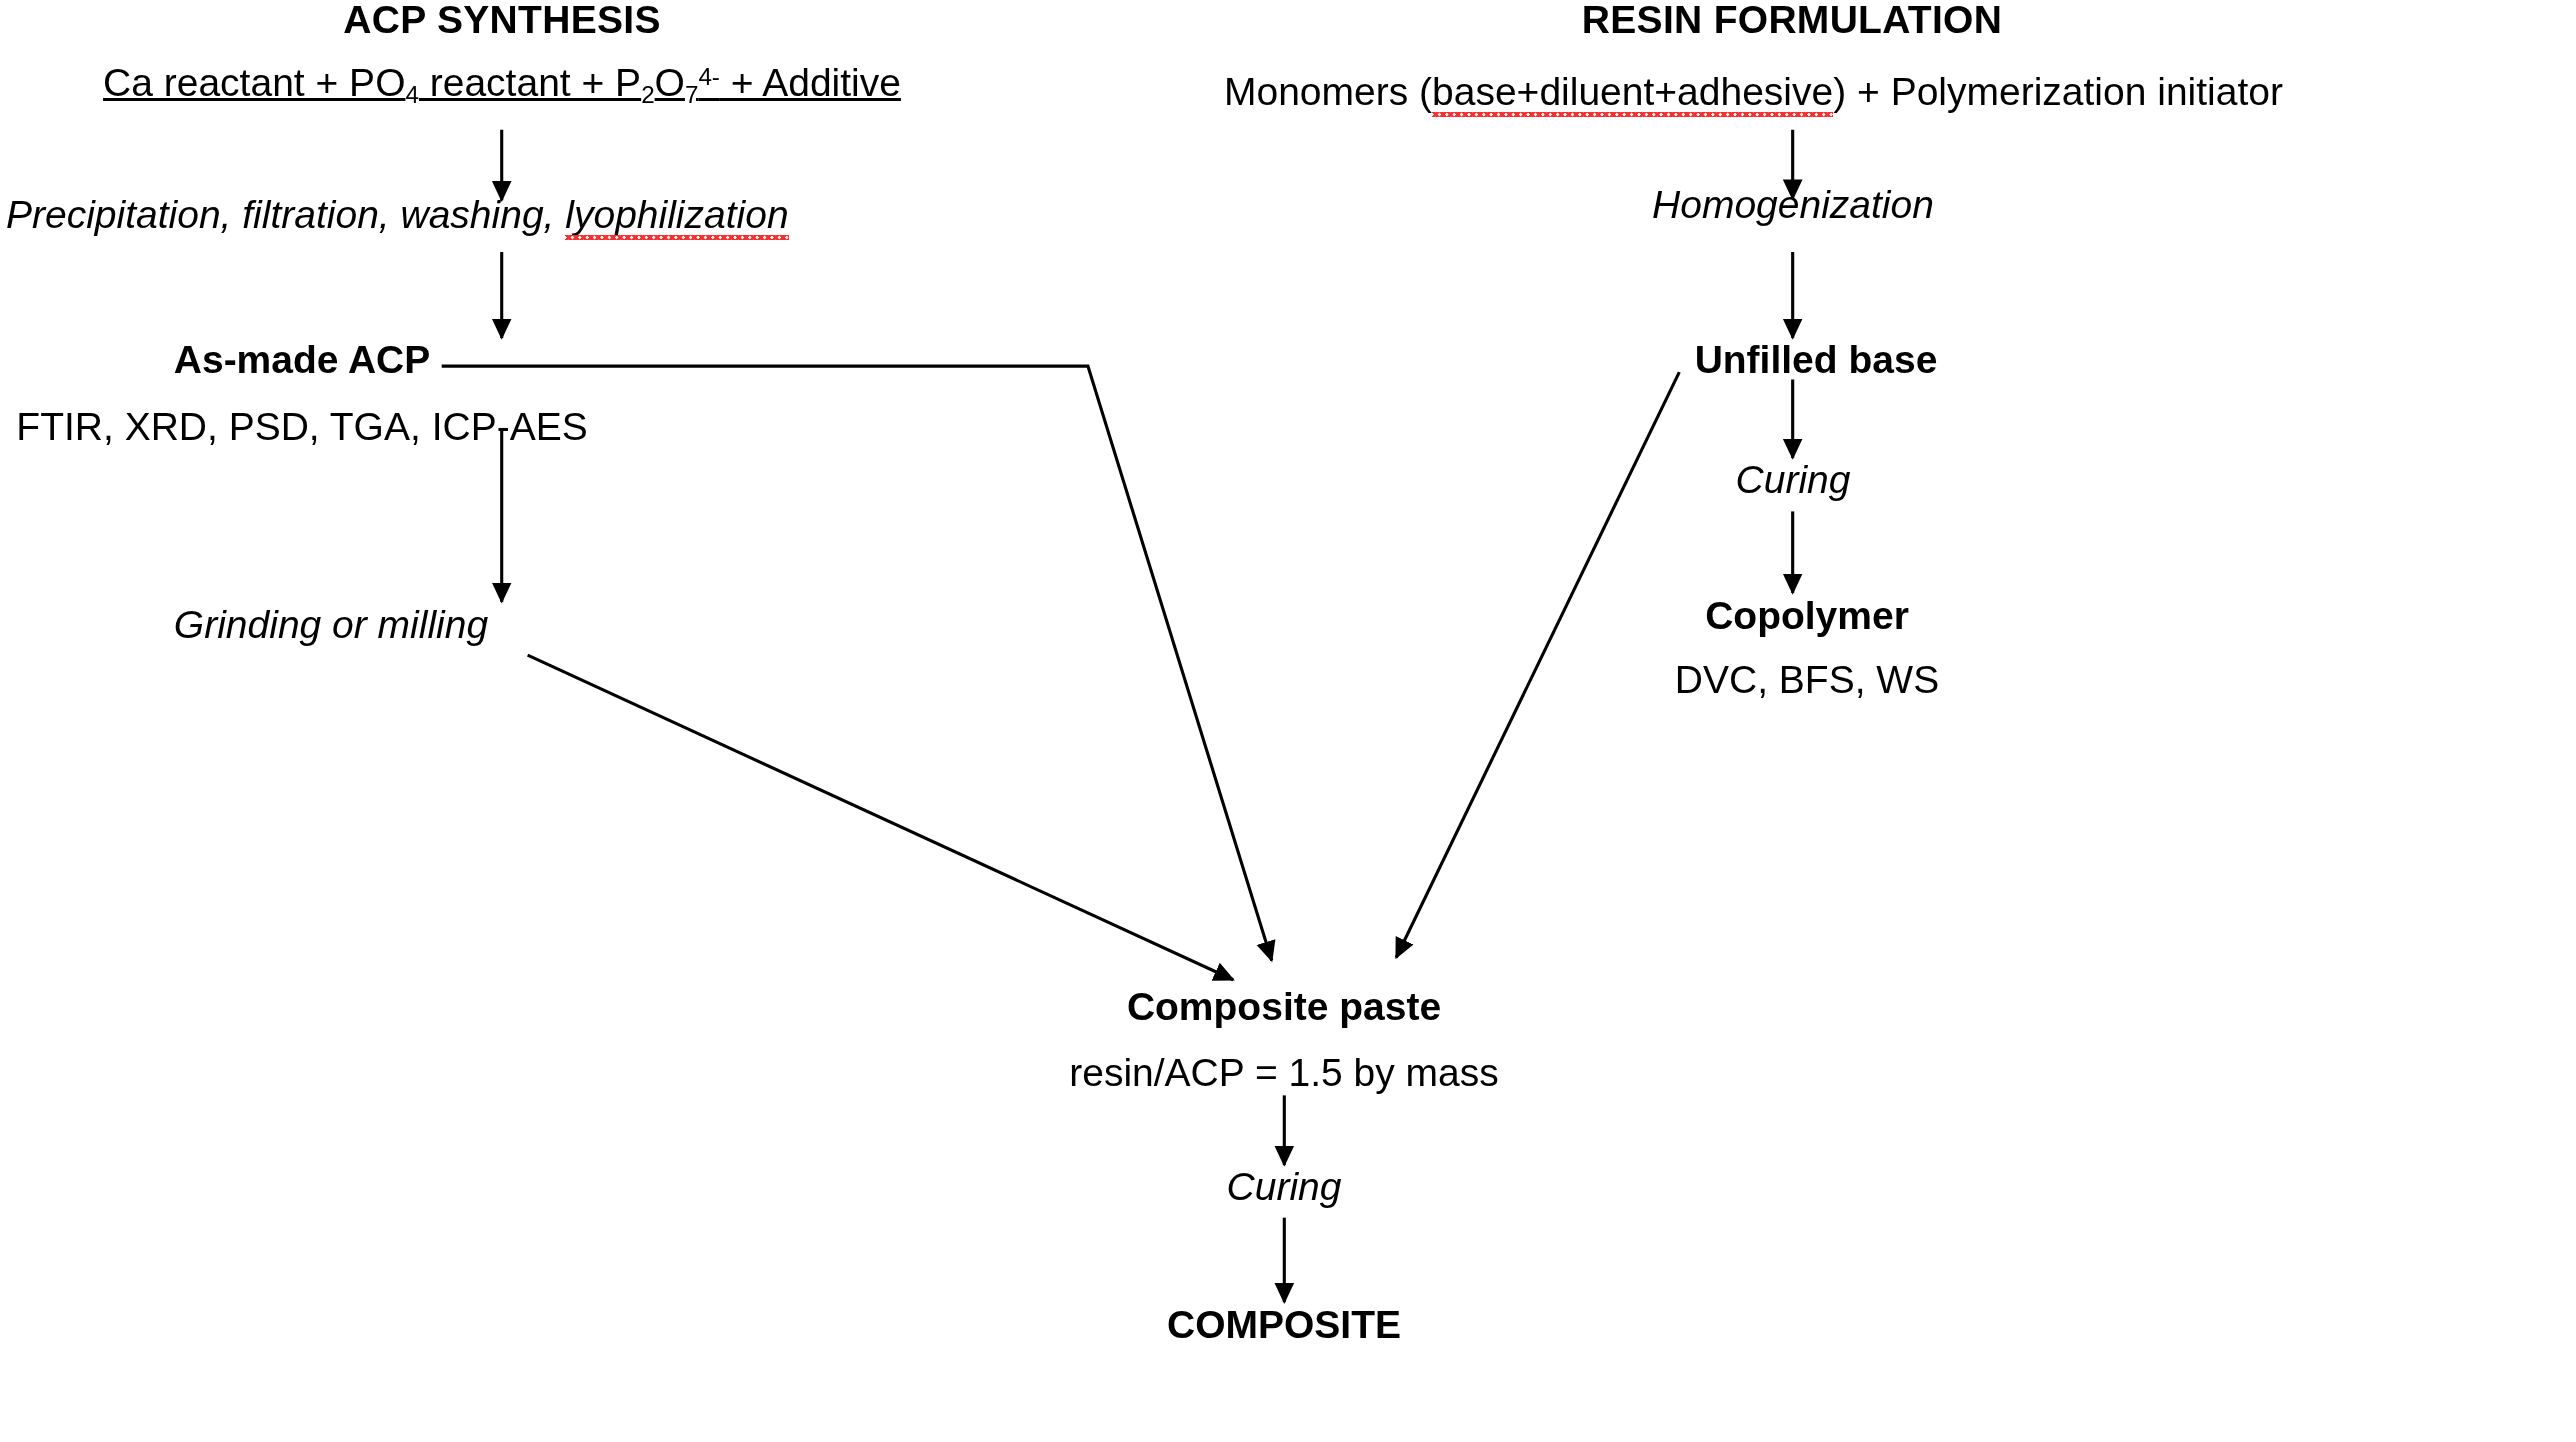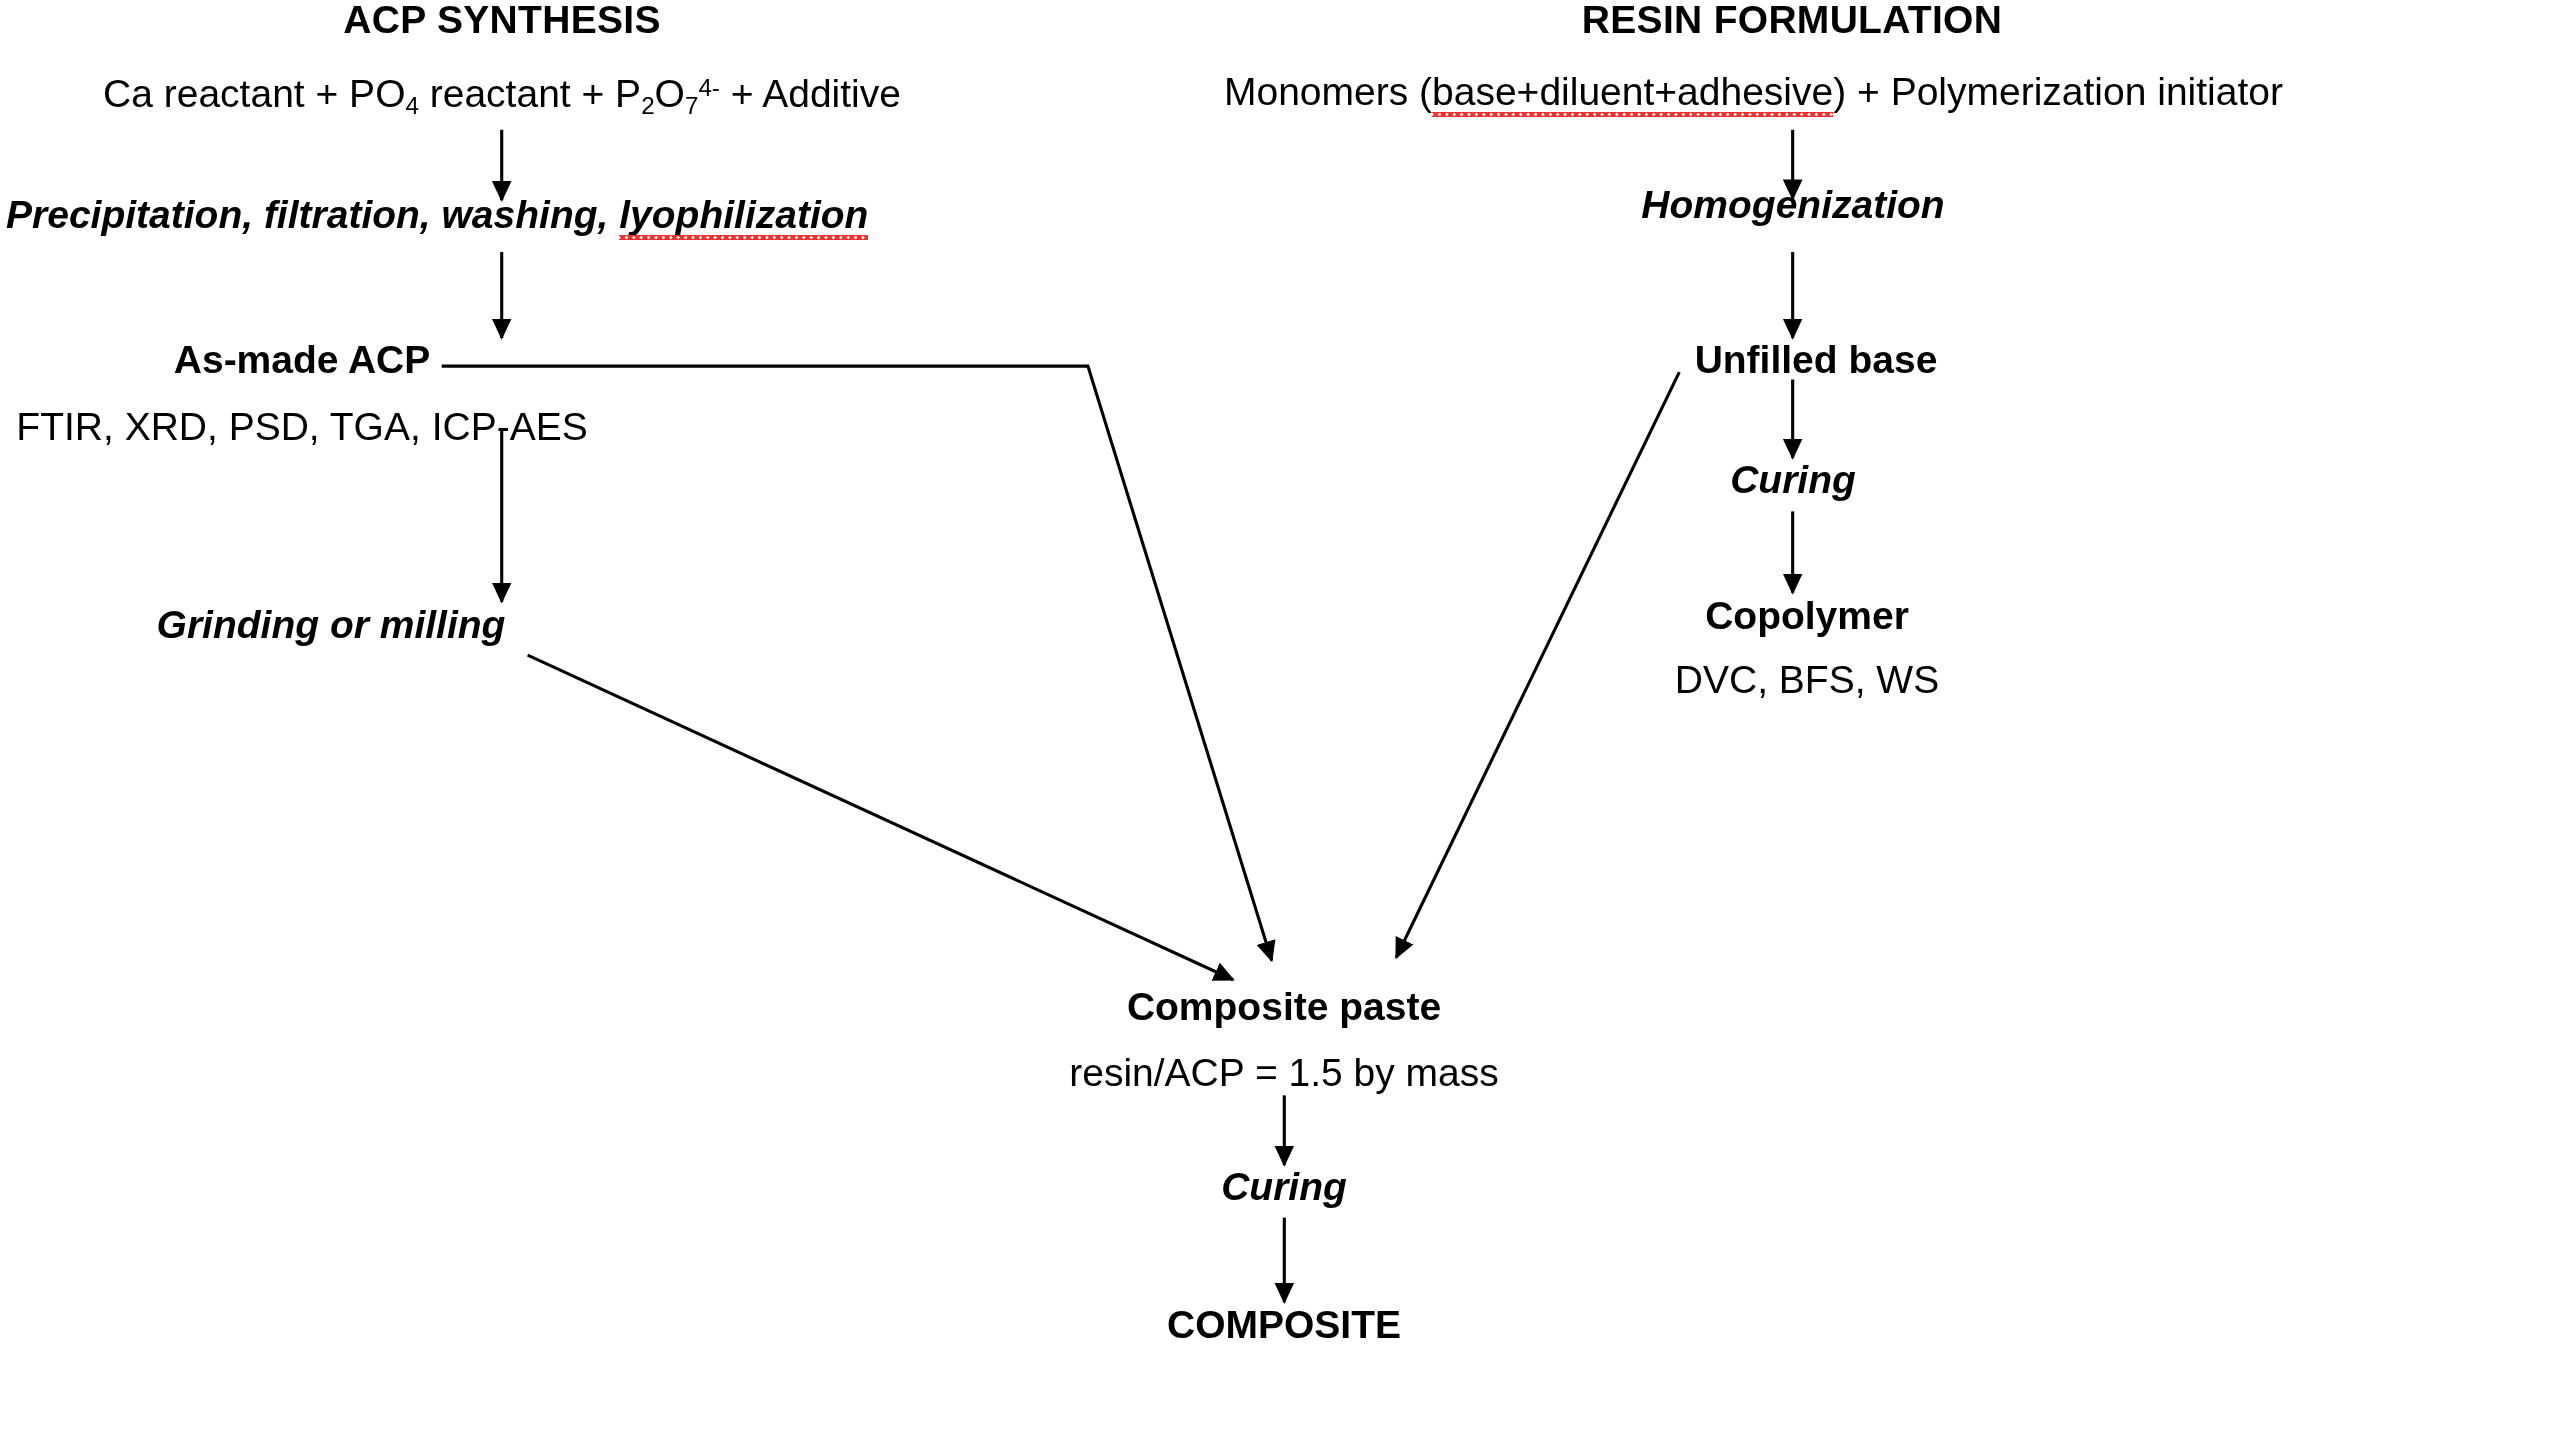--- a/index.html
+++ b/index.html
@@ -35,21 +35,21 @@
     font-weight:normal;
   }
   .bold {
     font-size:39px;
     font-weight:bold;
     text-align:right;
   }
   .ital {
     font-size:39px;
     font-style:italic;
-    font-weight:bold;
+    font-weight:normal;
   }
   .ctr { transform:translateX(-50%); }
   sub  { font-size:0.62em; vertical-align:-0.28em; }
   sup  { font-size:0.62em; vertical-align:0.46em; }
   .sq {
     
     display:inline-block;
     position:relative;
   }
   .sq::after {
@@ -91,21 +91,21 @@
     <line x1="712" y1="884" x2="1664" y2="1322" stroke="#000" stroke-width="4.2" marker-end="url(#ah)"></line>
 
     <line x1="2266" y1="502" x2="1884" y2="1292" stroke="#000" stroke-width="4.2" marker-end="url(#ah)"></line>
 
     <line x1="1733" y1="1478" x2="1733" y2="1572" stroke="#000" stroke-width="4.2" marker-end="url(#ah)"></line>
     <line x1="1733" y1="1643" x2="1733" y2="1757" stroke="#000" stroke-width="4.2" marker-end="url(#ah)"></line>
   </svg>
 
   <div class="node title ctr" style="left:502px; top:-1.5px;">ACP SYNTHESIS</div>
 
-  <div class="node plain ctr" style="left:502px; top:73px;">
+  <div class="node plain ctr" style="left:502px; top:62px;text-decoration:underline;">
     <span>Ca reactant + PO</span><sub>4</sub><span> reactant + P</span><sub>2</sub><span>O</span><sub>7</sub><sup>4-</sup><span> + Additive</span>
   </div>
 
   <div class="node ital" style="left:6px; top:194px;">
     <span>Precipitation, filtration, washing, </span><span class="sq">lyophilization</span>
   </div>
 
   <div class="node bold ctr" style="left:302px; top:339px;">As-made ACP</div>
 
   <div class="node plain ctr" style="left:302px; top:406px;">FTIR, XRD, PSD, TGA, ICP-AES</div>

